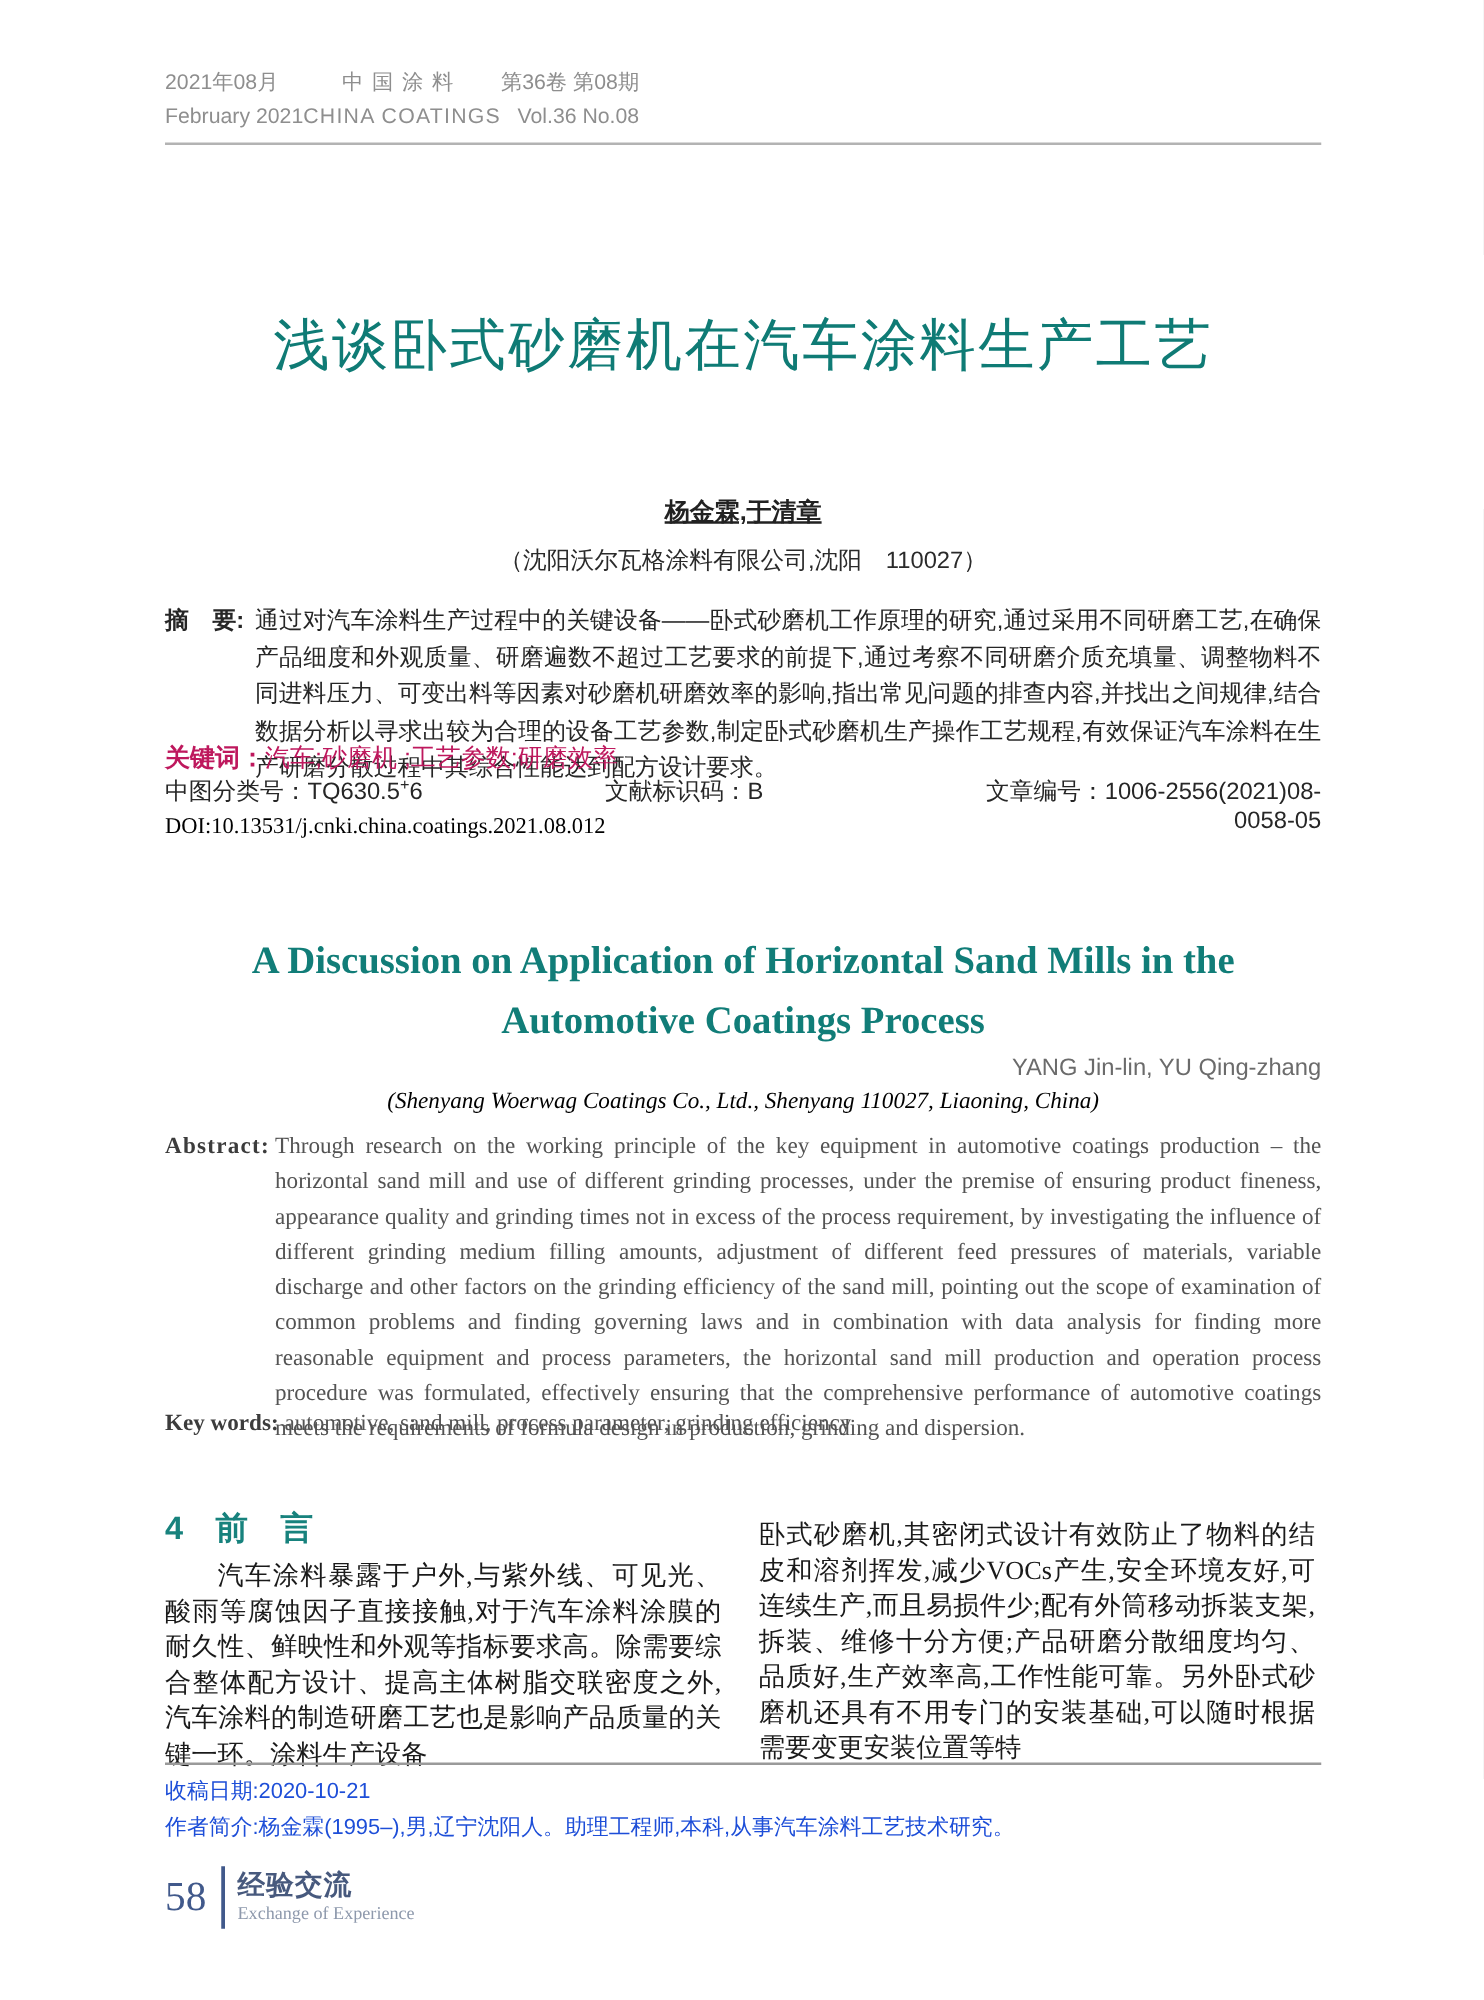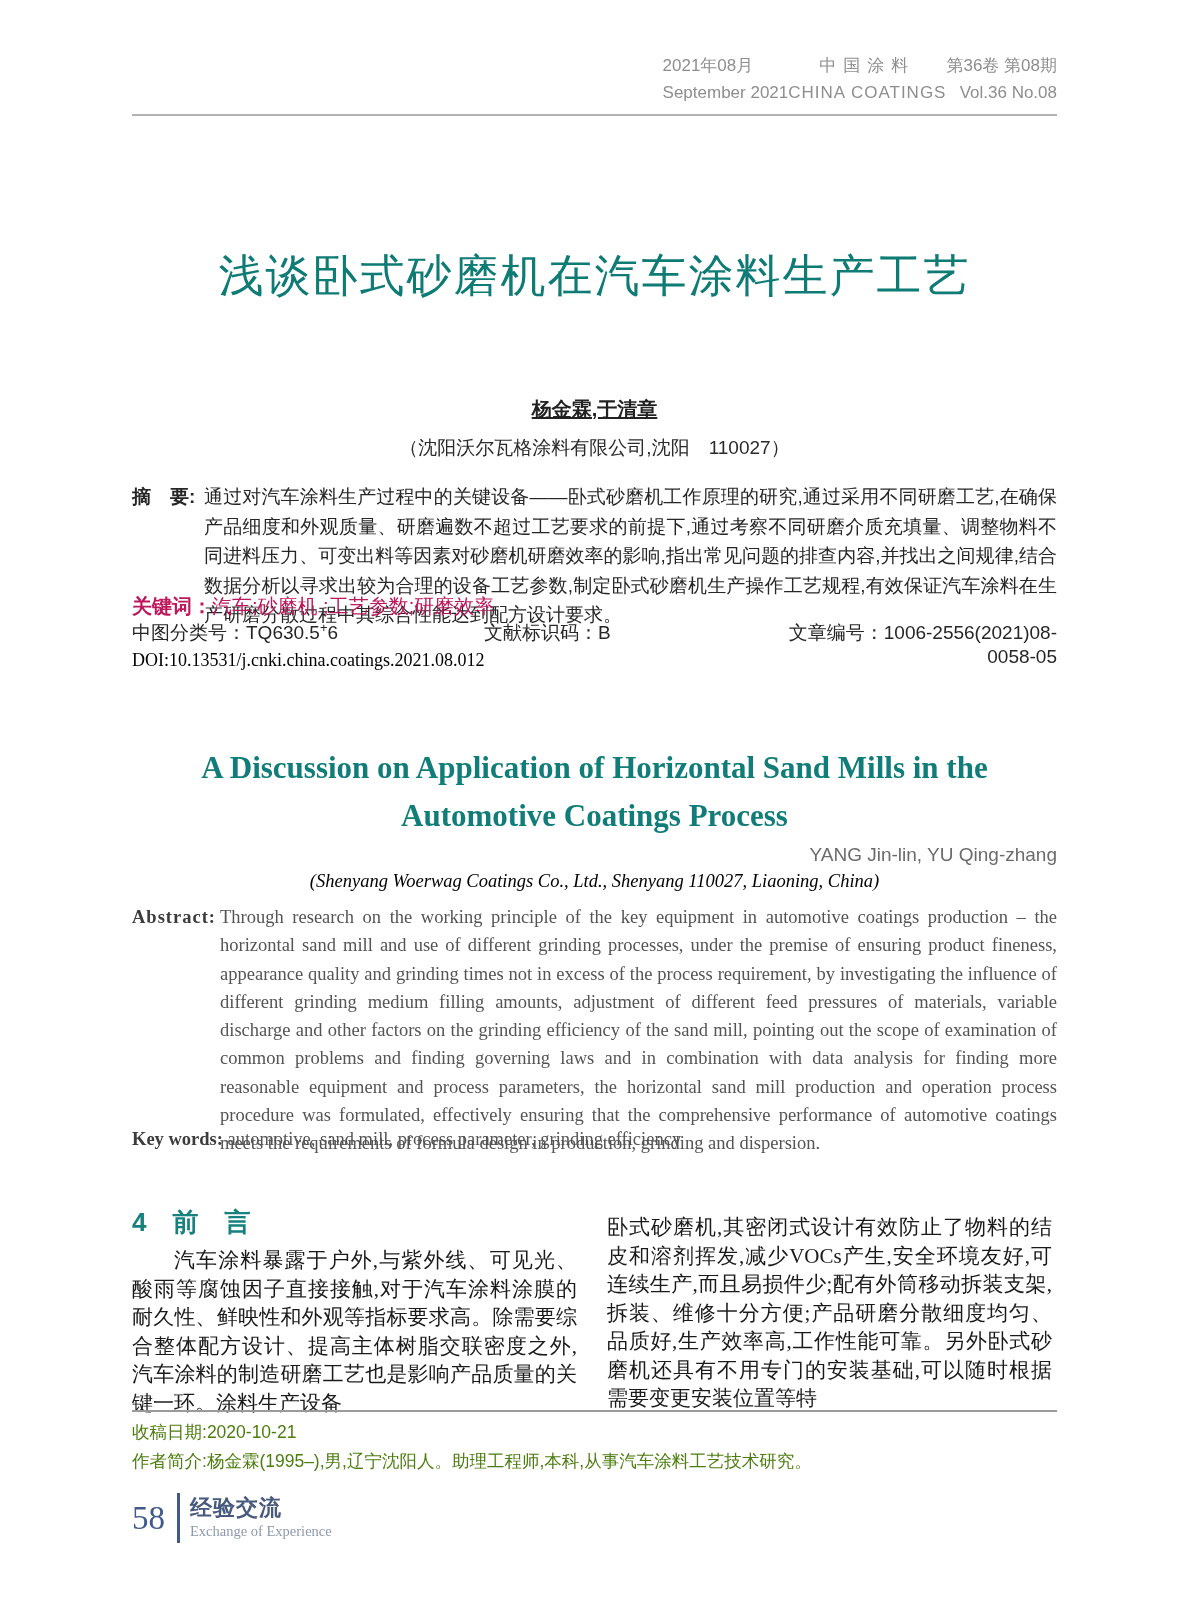--- a/index.html
+++ b/index.html
@@ -8,21 +8,21 @@
     width:1187px;height:1600px;
     margin:0 auto;
     background:#ffffff;
     font-family:"Liberation Sans",sans-serif;
     color:#1c1c1c;
     overflow:hidden;
   }
   .abs{position:absolute;left:132px;right:130px;}
 
   
-  .journal-header{top:52px;display:flex;justify-content:flex-end;align-items:flex-start;
+  .journal-header{top:52px;display:flex;justify-content:flex-start;align-items:flex-start;
     color:#8e8e8e;font-size:17px;line-height:27px;}
   .jh-col{white-space:nowrap;}
   .jh-left{text-align:left;}
   .jh-center{text-align:center;}
   .jh-center .cn{letter-spacing:7px;}
   .jh-center .en{letter-spacing:1px;}
   .jh-right{text-align:right;}
   .header-rule{top:114px;height:2px;background:#b3b3b3;}
 
   
@@ -64,40 +64,40 @@
   .body-col{width:445px;font-family:"Liberation Serif",serif;font-size:21px;
     line-height:28.5px;text-align:justify;color:#1a1a1a;}
   .section-heading{color:#17827d;font-weight:bold;font-size:26px;line-height:36px;
     font-family:"Liberation Sans",sans-serif;margin:0;}
   .body-col p{margin:6px 0 0 0;}
   .body-col .indent{text-indent:2em;}
   .col2 p{margin-top:9px;}
 
   
   .footnote-rule{top:1410px;height:2px;background:#9a9a9a;}
-  .footnote{top:1418px;font-size:17.5px;color:#4d7c0f;line-height:29px;}
+  .footnote{top:1418px;font-size:17.5px;color:#1d4ed8;line-height:29px;}
 
   
   .page-footer{position:absolute;left:132px;top:1492px;display:flex;align-items:center;}
   .page-num{font-family:"Liberation Serif",serif;font-size:33px;color:#41598b;
     line-height:52px;padding-right:12px;}
   .footer-bar{width:3px;height:50px;background:#41598b;}
   .footer-col{padding-left:10px;}
   .footer-cn{font-size:22px;font-weight:bold;color:#47597d;line-height:26px;letter-spacing:1px;}
   .footer-en{font-family:"Liberation Serif",serif;font-size:14.5px;color:#8e99ac;line-height:20px;}
 </style>
 </head>
 <body>
 
 <div class="page">
 
   <div class="abs journal-header">
     <div class="jh-col jh-left">
       <div class="cn">2021年08月</div>
-      <div class="en">September 2021</div>
+      <div class="en">February 2021</div>
     </div>
     <div class="jh-col jh-center">
       <div class="cn">中国涂料</div>
       <div class="en">CHINA COATINGS</div>
     </div>
     <div class="jh-col jh-right">
       <div class="cn">第36卷 第08期</div>
       <div class="en">Vol.36  No.08</div>
     </div>
   </div>

